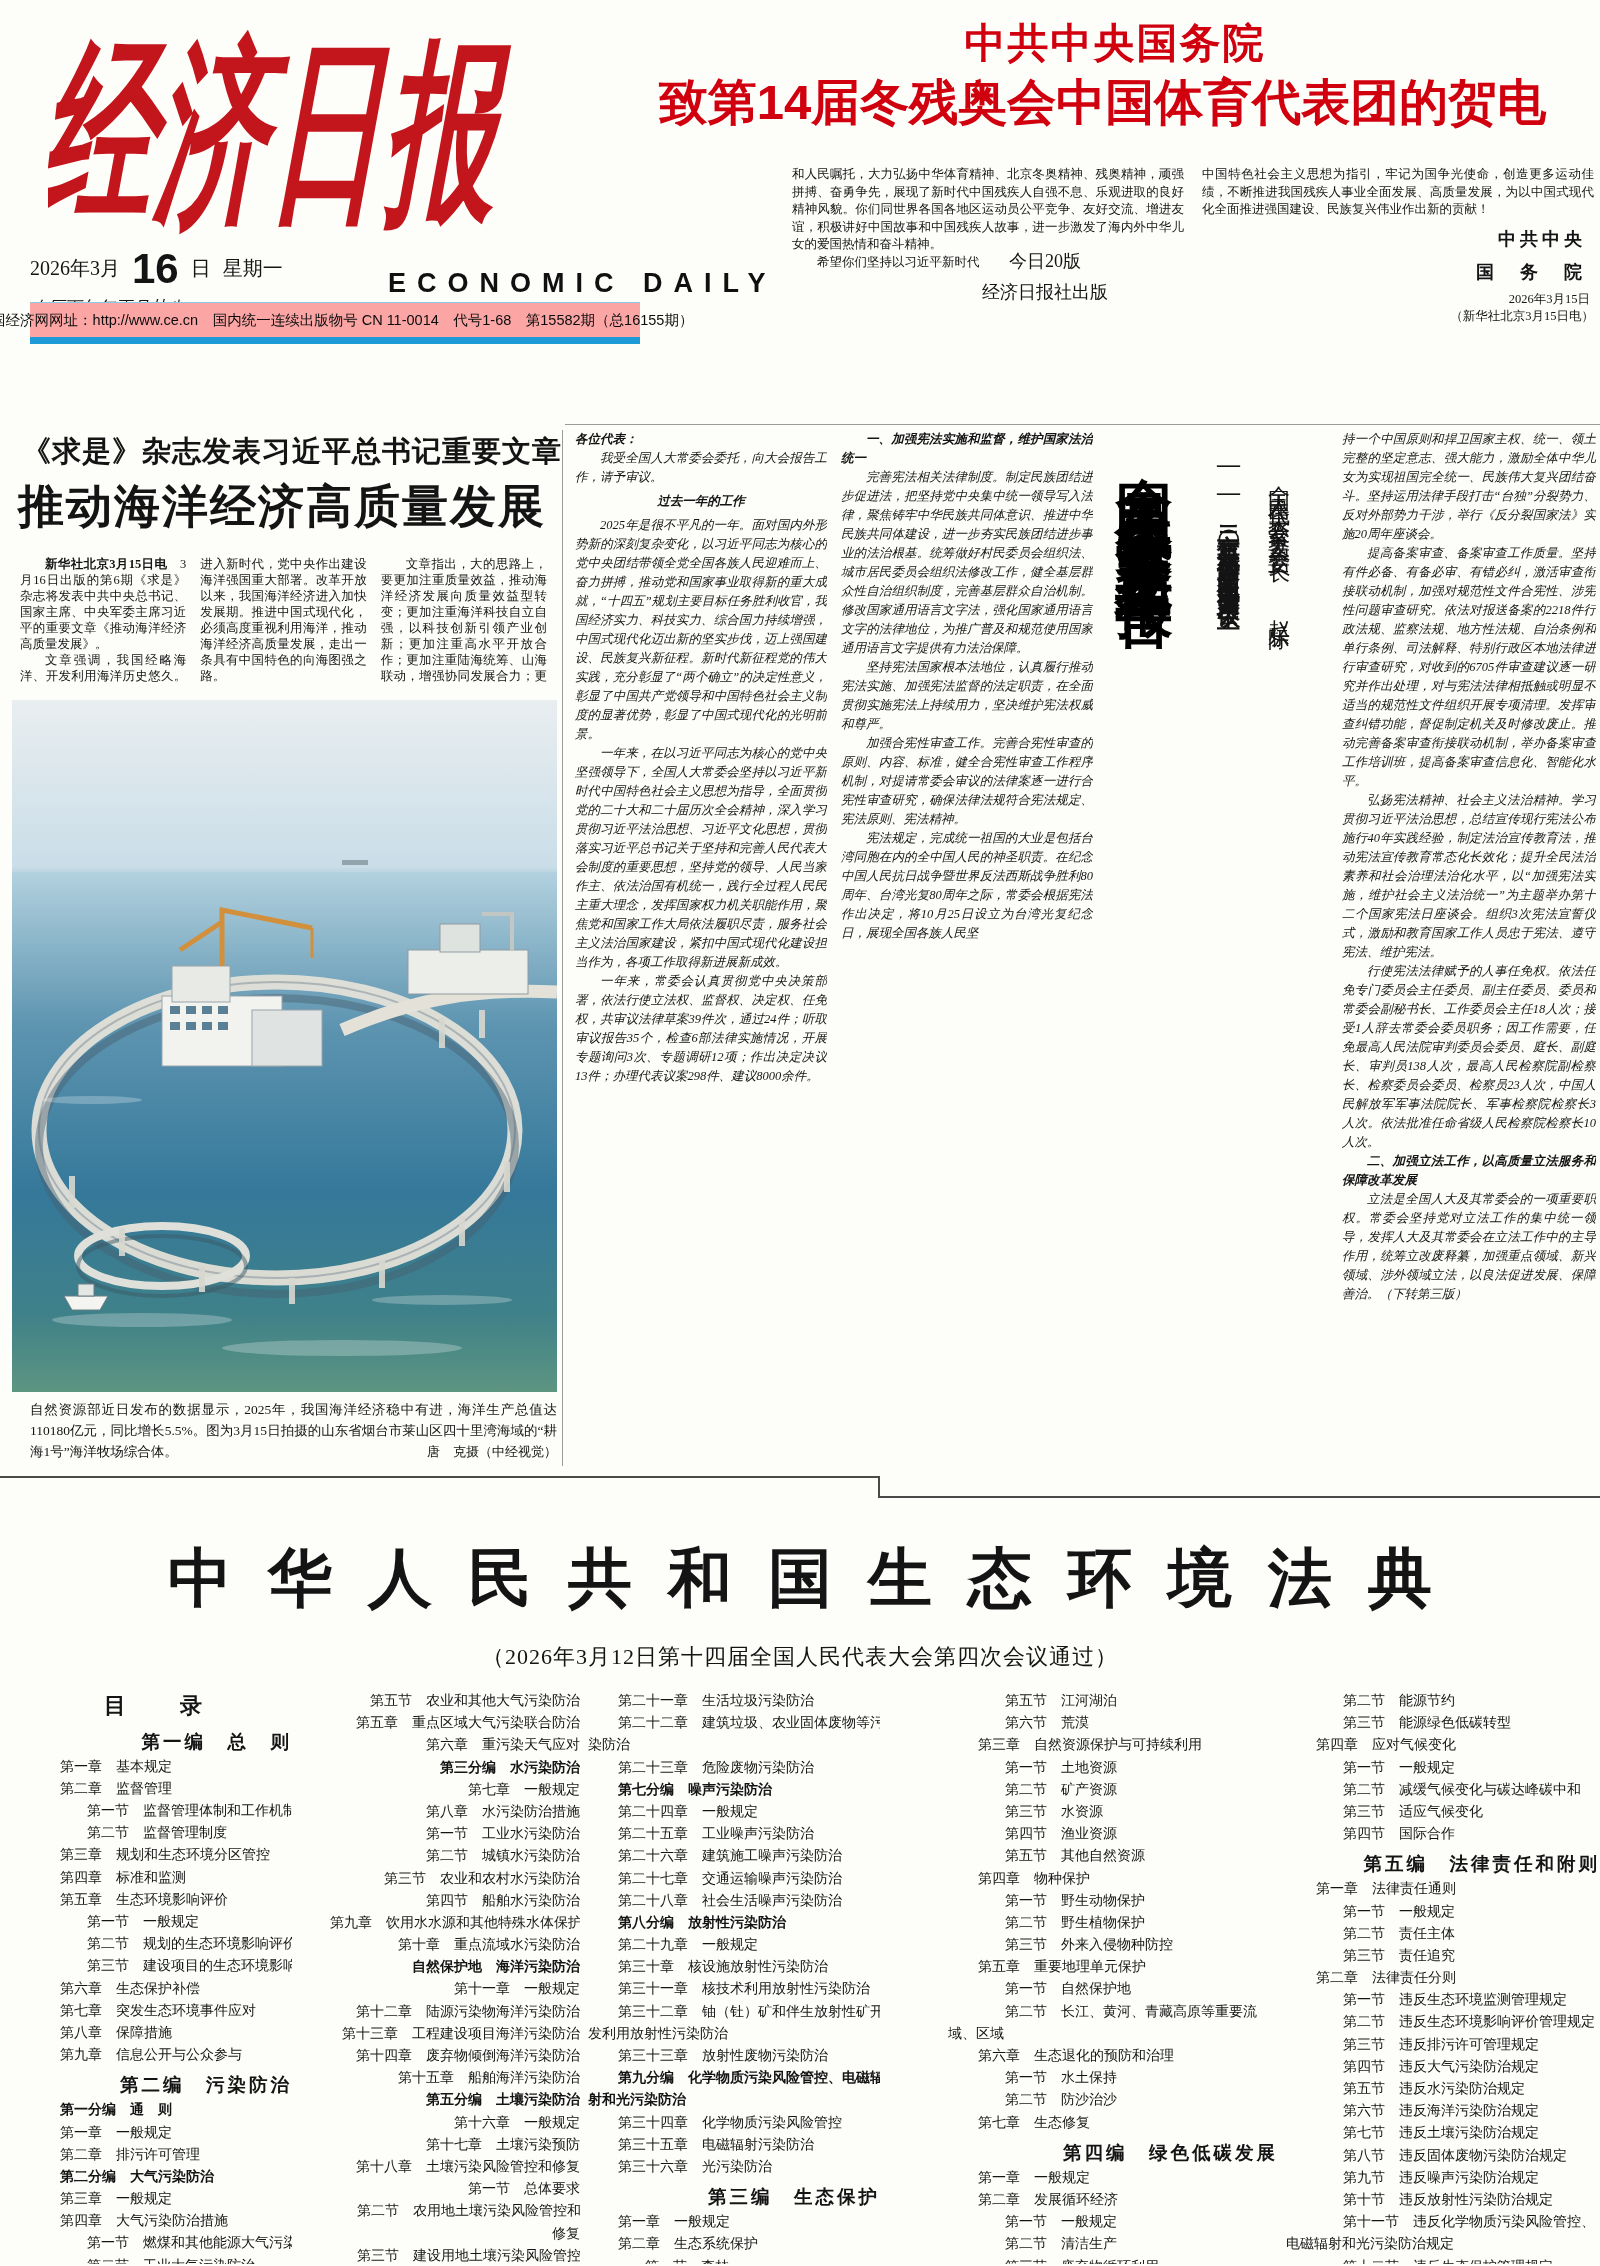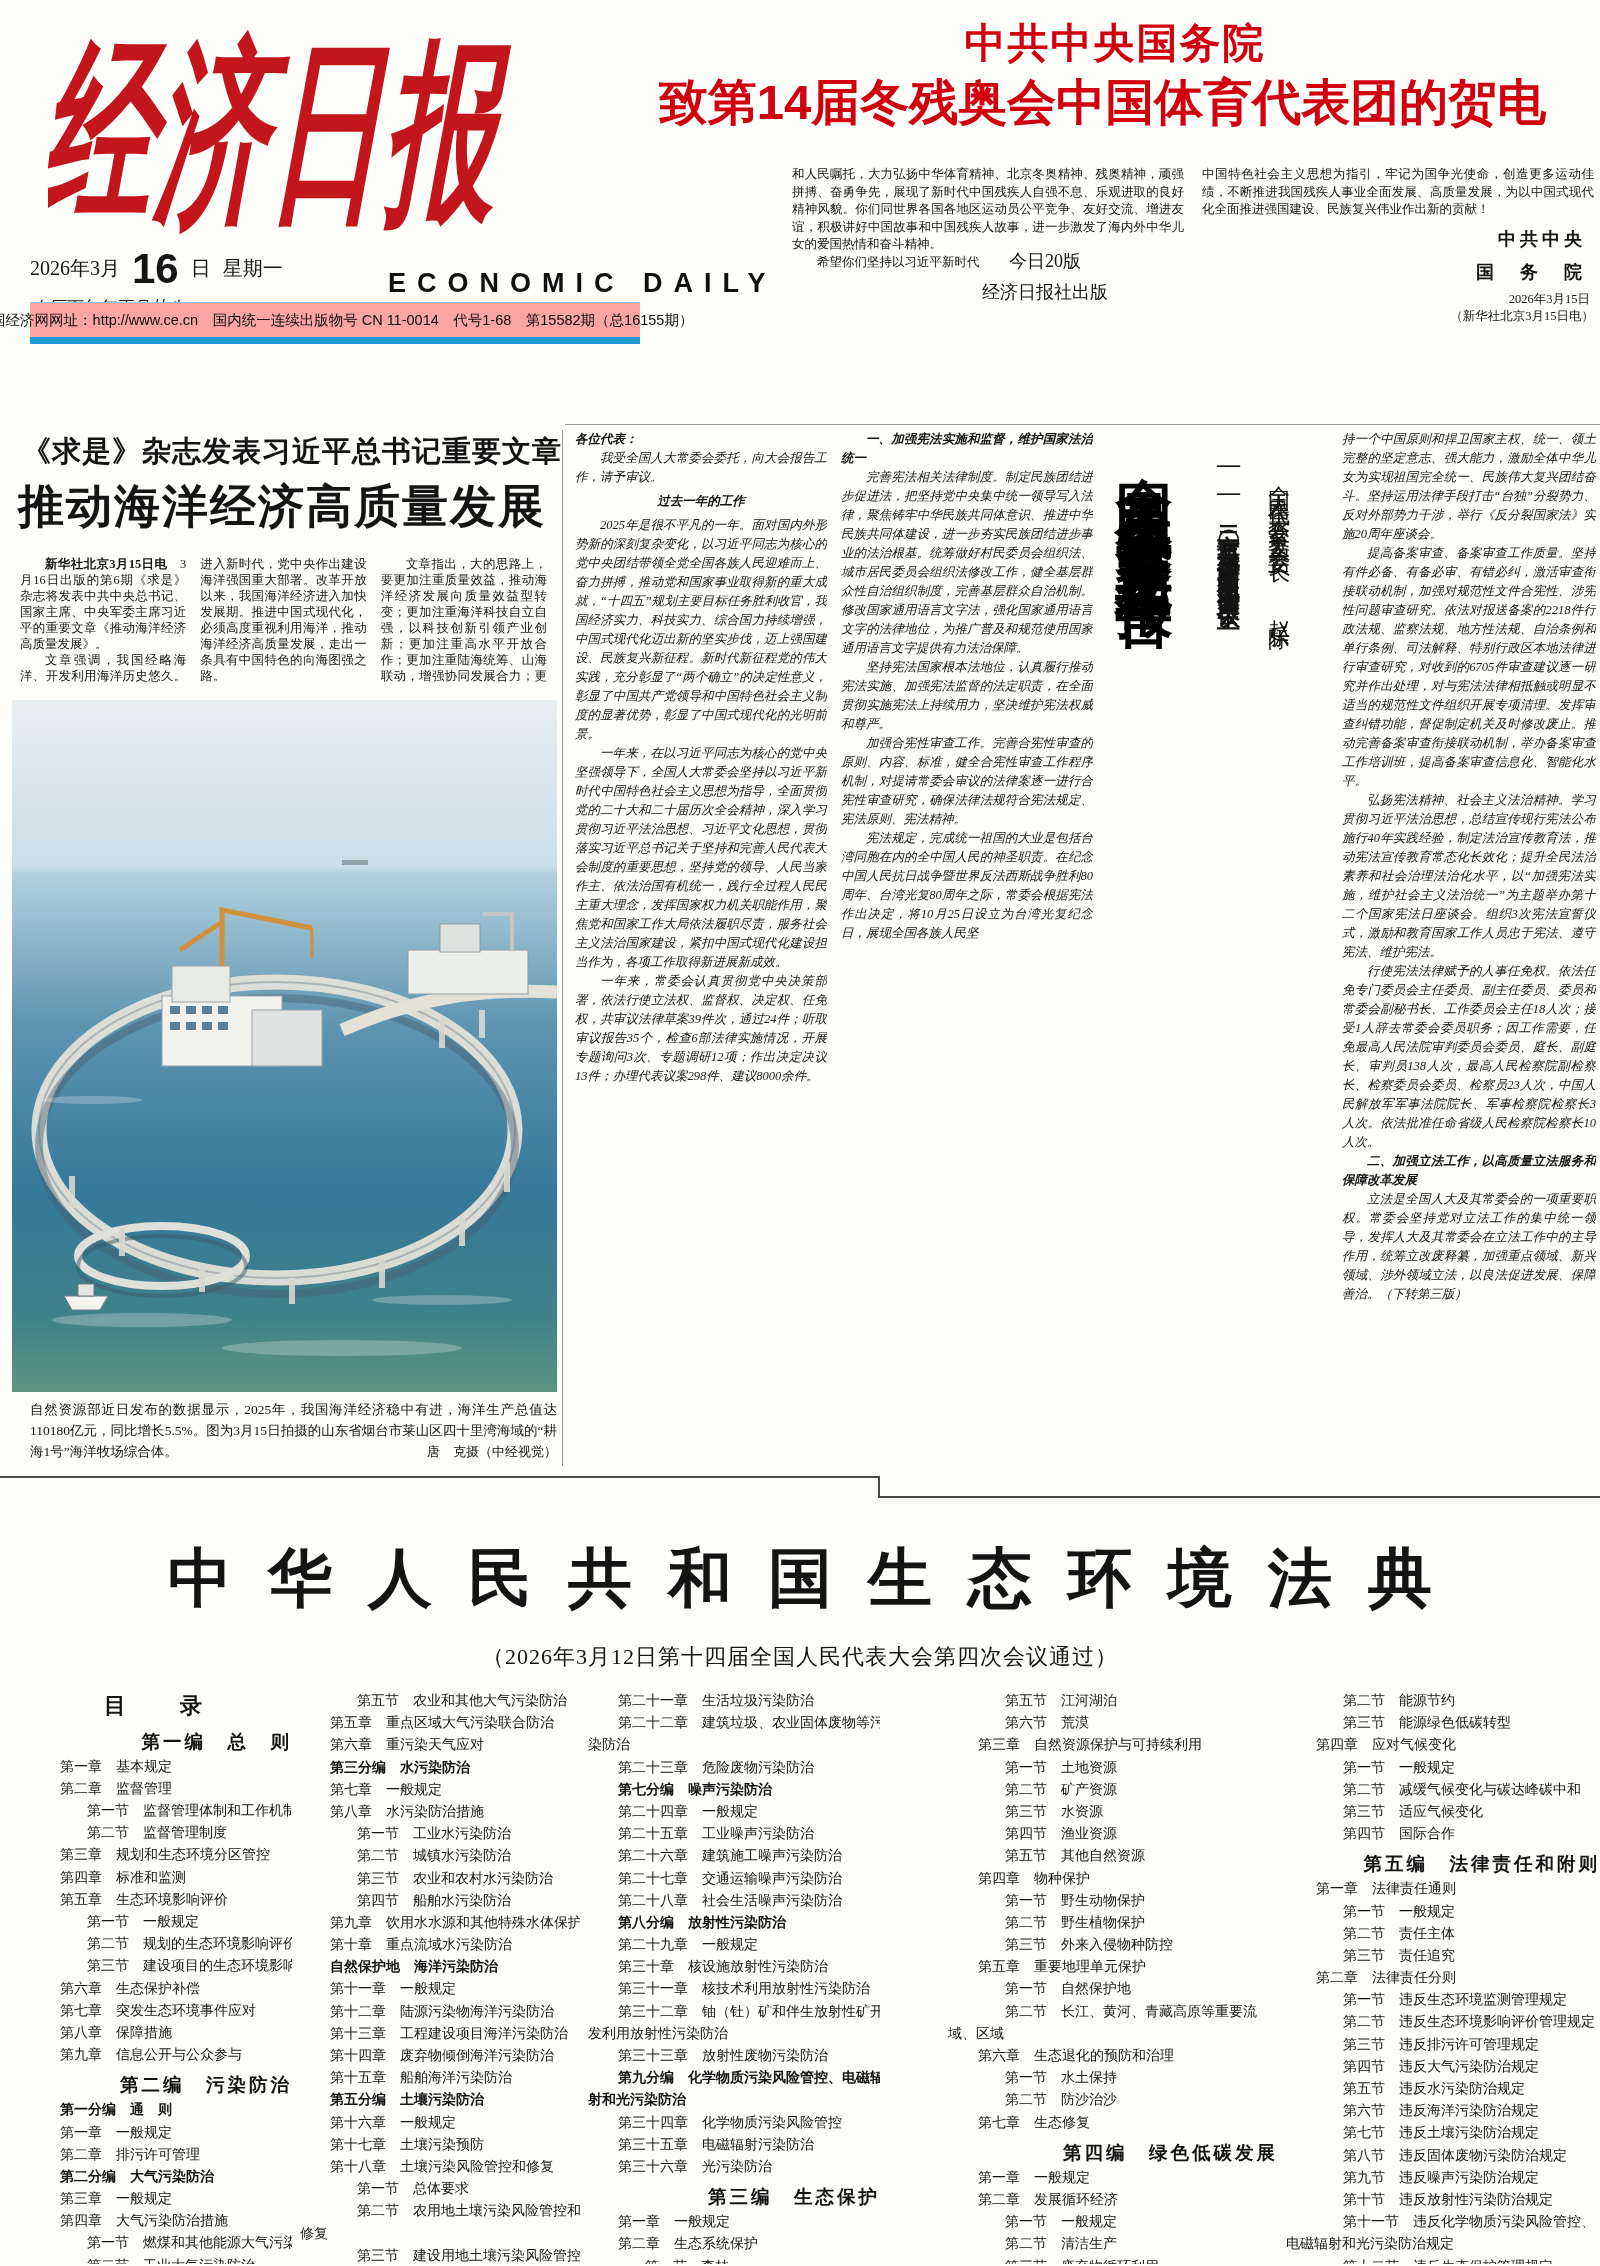--- a/index.html
+++ b/index.html
@@ -72,21 +72,21 @@
      font-size:14px;line-height:1.30;}
   .toc-col .li{white-space:nowrap;margin-bottom:4px;}
   .li-toctitle{text-align:center;font-weight:bold;font-size:22px;letter-spacing:16px;margin:0 0 14px -30px;white-space:normal;}
   .li-book{font-weight:bold;text-align:right;font-size:18.5px;margin:9px 0 9px -30px;letter-spacing:3px;white-space:normal;}
   .li-part{font-weight:bold;}
   .li-pcont{font-weight:bold;margin-left:-30px;}
   .li-chapter{}
   .li-section{margin-left:27px;}
   .li-cont2{margin-left:-30px;}
   .toc1{left:30px;width:262px;}
-  .toc2{left:300px;width:280px;}
+  .toc2{left:300px;width:280px;text-align:right;}
   .toc3{left:588px;width:292px;}
   .toc4{left:948px;width:330px;}
   .toc5{left:1286px;width:314px;}
 </style>
 </head>
 <body>
 
 <div class="page">
 
   <div class="masthead">

